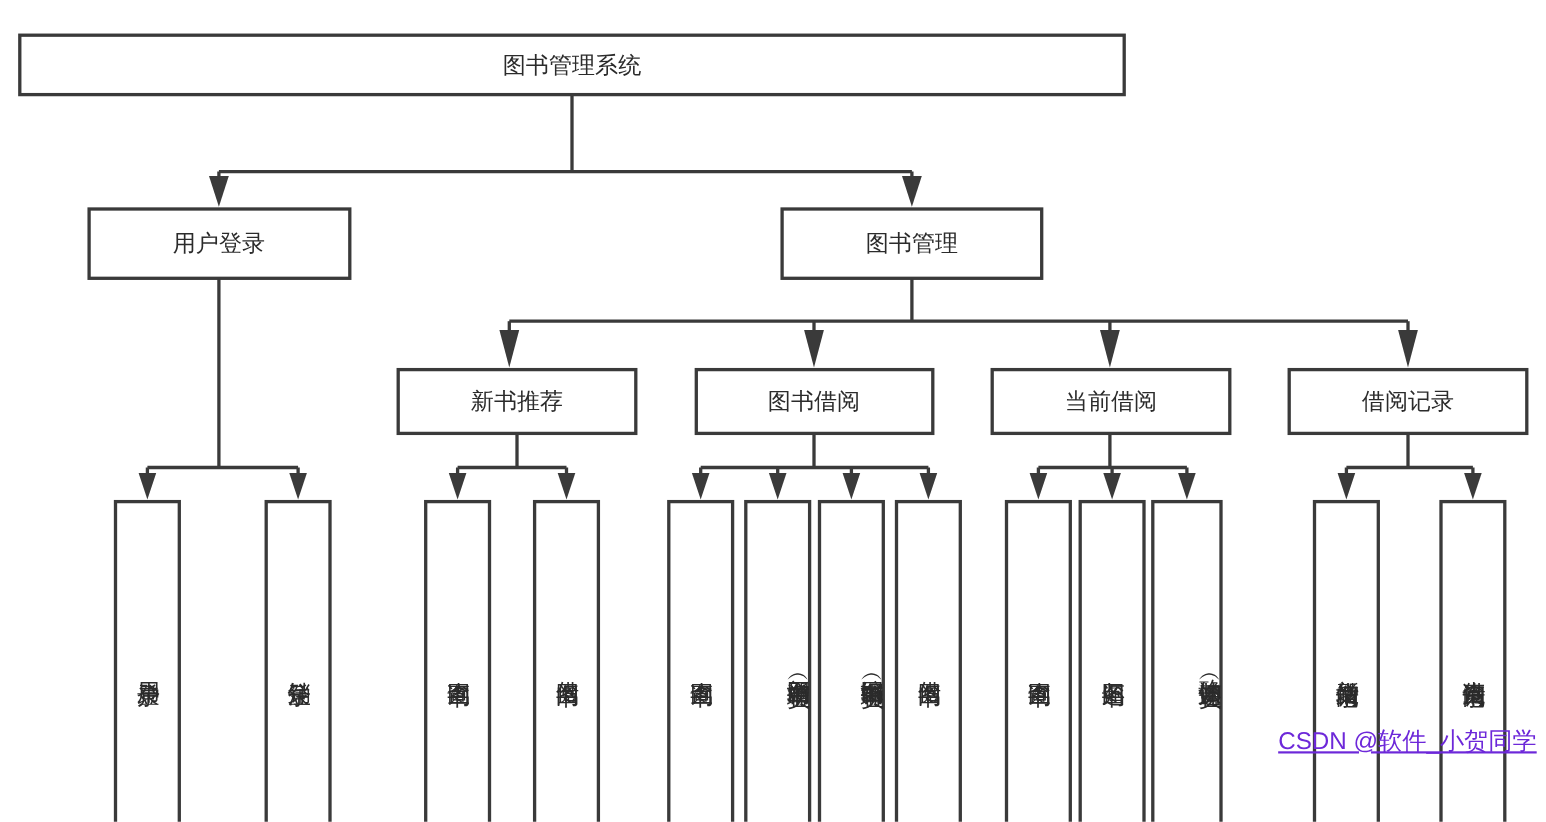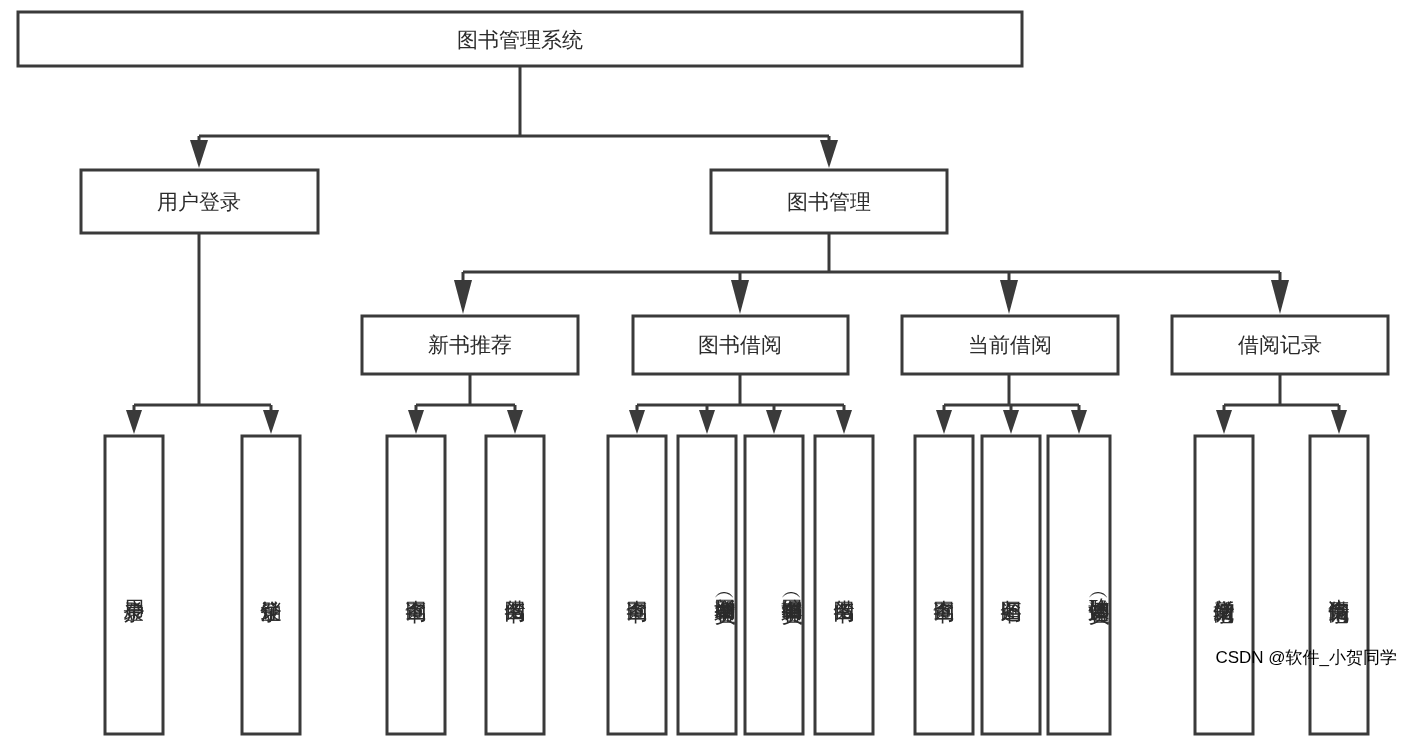--- a/index.html
+++ b/index.html
@@ -11,20 +11,21 @@
     width: 1405px;
     height: 747px;
     font-family: "Liberation Sans", "DejaVu Sans", sans-serif;
     overflow: hidden;
     position: relative;
   }
   #diagram-root {
     position: relative;
     width: 1405px;
     height: 675px;
+    margin-top: 20px;
   }
   svg.flow {
     position: absolute;
     top: 0;
     left: 0;
     width: 1405px;
     height: 747px;
   }
   .nodebox {
     fill: #ffffff;
@@ -62,23 +63,24 @@
     align-items: center;
     justify-content: center;
     text-align: center;
     pointer-events: none;
   }
   .watermark {
     position: absolute;
     right: 8px;
     bottom: 6px;
     font-family: "Liberation Sans", "DejaVu Sans", sans-serif;
-    font-size: 17px;
-    color: #000000;
+    font-size: 22px;
+    color: #6d28d9;
     white-space: nowrap;
+    text-decoration: underline;
   }
 </style>
 </head>
 <body>
 
 <div id="diagram-root">
 
   <svg class="flow" viewBox="0 0 1405 747">
 
     <g>

